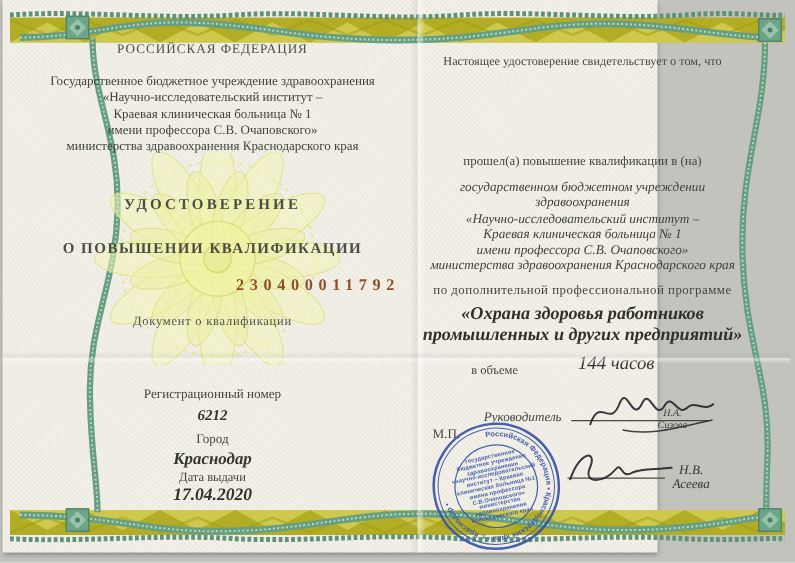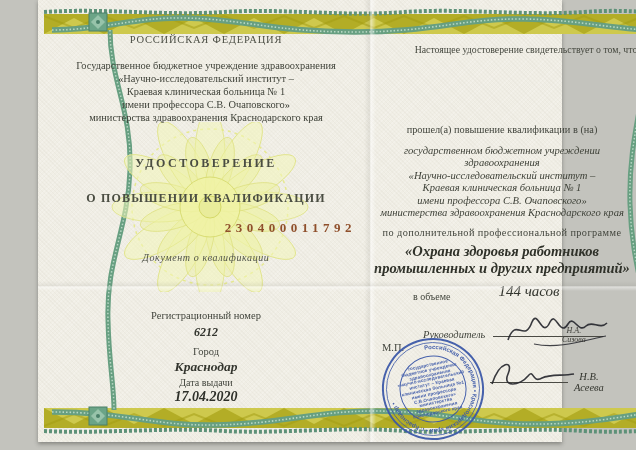--- a/index.html
+++ b/index.html
@@ -2,48 +2,48 @@
 <html><head>
 <meta charset="utf-8">
 <style>
   html,body{margin:0;padding:0;}
   body{background:#c8c8c2;font-family:"Liberation Serif","DejaVu Serif",serif;}
   .stage{position:relative;width:636px;height:450px;background:#c3c3bd;overflow:hidden;}
   .paper{position:absolute;left:2px;top:0;width:524px;height:442px;background:#f0eee5;
     background-image:
       repeating-linear-gradient(45deg, rgba(205,200,188,.14) 0 1px, transparent 1px 3px),
       repeating-linear-gradient(-45deg, rgba(255,255,255,.20) 0 1px, transparent 1px 3px);
-    box-shadow:0 2px 4px rgba(60,60,55,.45);margin-left:36px;}
+    box-shadow:0 2px 4px rgba(60,60,55,.45);}
   .t{position:absolute;color:#43463e;text-align:center;}
   .lc{left:18px;width:300px;text-align:center;}
   .rc{left:333px;width:262px;text-align:center;}
   .band{position:absolute;left:6px;width:620px;height:30px;}
   .vrope{position:absolute;}
   .corner{position:absolute;width:20px;height:20px;}
   .crease-v{position:absolute;top:0;height:442px;width:12px;left:326px;z-index:3;
     background:linear-gradient(90deg,rgba(0,0,0,0),rgba(110,110,100,.12) 45%,rgba(255,255,255,.55) 58%,rgba(0,0,0,0));}
   .crease-h{position:absolute;left:0;width:630px;height:10px;top:281px;z-index:3;
     background:linear-gradient(180deg,rgba(0,0,0,0),rgba(110,110,100,.10) 45%,rgba(255,255,255,.45) 60%,rgba(0,0,0,0));}
   .rosette{position:absolute;left:72px;top:122px;z-index:1;}
   .z2{z-index:2;}
   
   .country{top:34px;font-size:10.5px;letter-spacing:.8px;color:#4c4f45;}
   .issuer{top:59px;font-size:10.4px;line-height:13px;color:#3f4239;}
   .doctitle{top:156px;font-size:12px;font-weight:bold;letter-spacing:2.5px;color:#4a4d42;}
   .docsub{top:191px;font-size:12px;font-weight:600;letter-spacing:1.2px;color:#4a4d42;}
   .serial{top:220px;font-size:13px;font-weight:bold;letter-spacing:4.5px;color:#8f4f2b;text-align:right;}
-  .dockind{top:252px;font-size:10px;font-style:italic;letter-spacing:.6px;color:#4f5248;text-align:center;}
+  .dockind{top:252px;font-size:10px;letter-spacing:.6px;color:#4f5248;text-align:center;}
   .reglabel{top:310px;font-size:10.5px;}
   .regnum{top:325px;font-size:12px;font-weight:bold;font-style:italic;color:#33352e;}
   .citylabel{top:346px;font-size:10.5px;}
   .city{top:359px;font-size:13.5px;font-weight:bold;font-style:italic;color:#33352e;}
   .datelabel{top:377px;font-size:10px;}
   .issdate{top:389px;font-size:14px;font-weight:bold;font-style:italic;color:#2e302a;}
   
-  .intro{top:44px;font-size:9.8px;color:#45483f;padding-left:24px;}
+  .intro{top:44px;font-size:9.8px;color:#45483f;}
   .holder{top:64px;font-size:16px;font-weight:bold;font-style:italic;color:#33352f;}
   .period{top:101px;font-size:13.5px;font-weight:bold;font-style:italic;color:#33352f;}
   .completion{top:124px;font-size:10.3px;}
   .institution{top:145px;font-size:10.6px;font-style:italic;line-height:12.4px;color:#3d4037;}
   .programlabel{top:227px;font-size:10.3px;letter-spacing:.4px;}
   .program{top:243px;font-size:14.5px;font-weight:bold;font-style:italic;line-height:17px;color:#2f3129;}
   .vollabel{left:375px;top:291px;font-size:10px;}
   .volvalue{left:436px;top:283px;width:110px;text-align:center;font-size:15px;font-style:italic;color:#33352e;}
   .headlabel{left:385px;top:329px;font-size:10.5px;font-style:italic;}
   .sigline1{position:absolute;left:455px;top:336px;width:110px;border-top:1px solid #4a4a44;z-index:4;}

